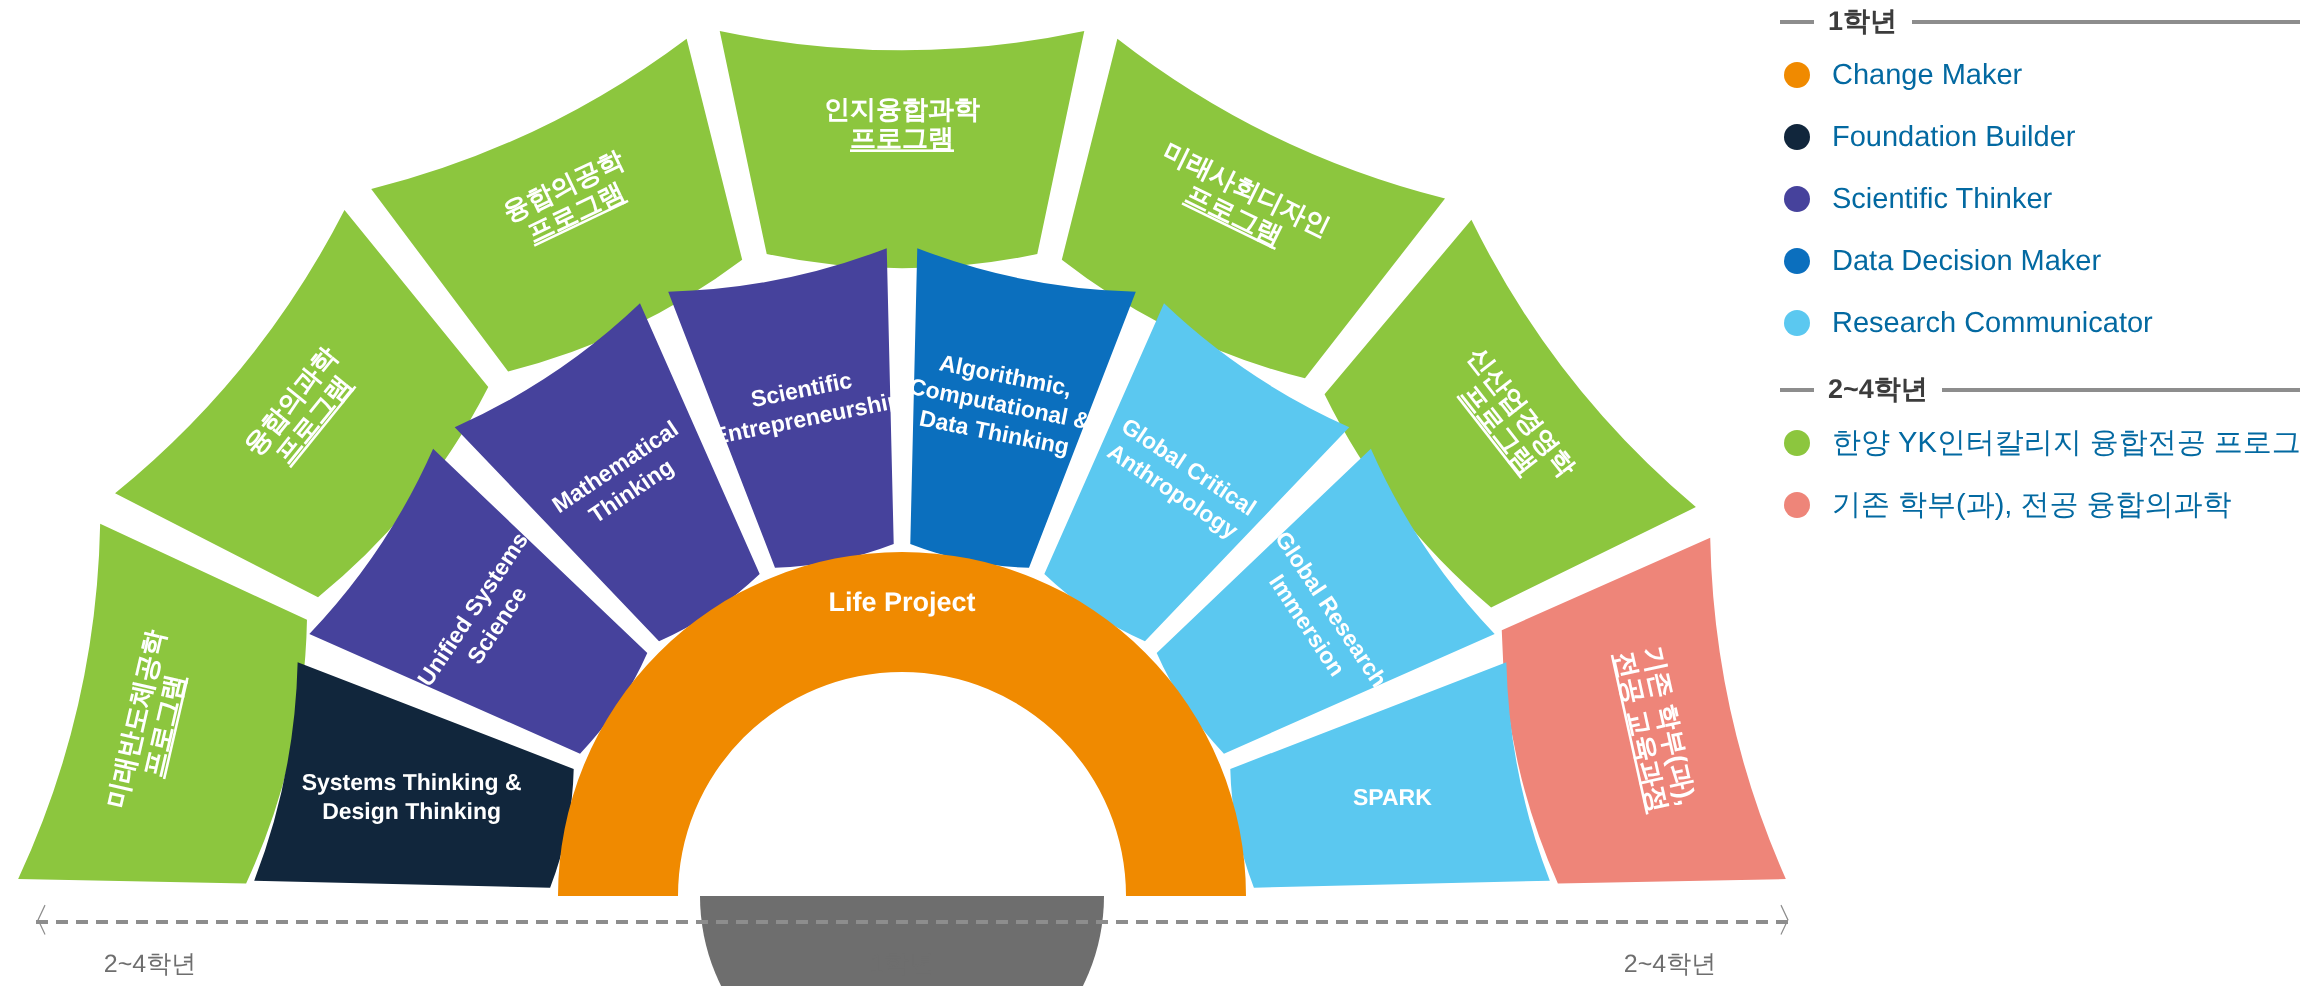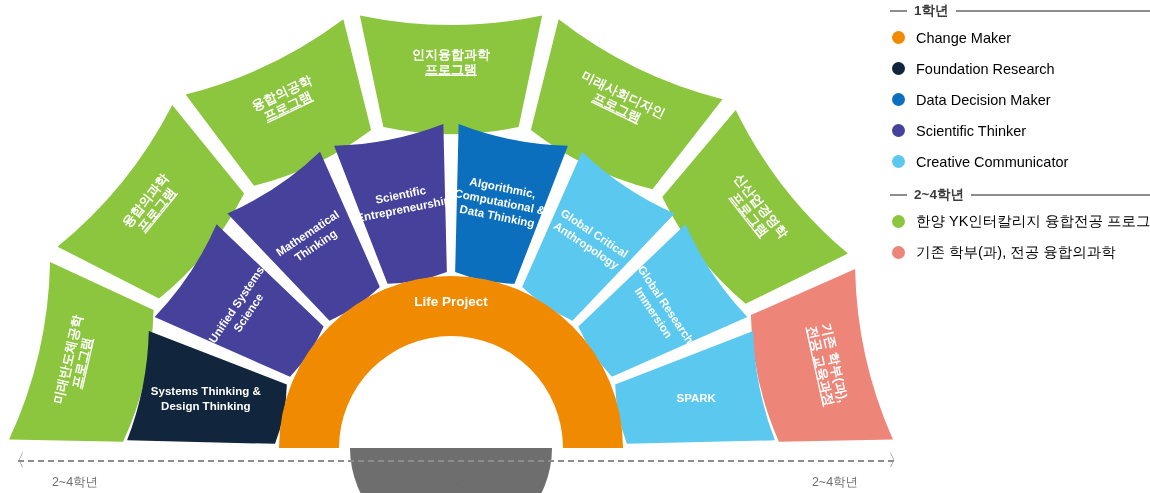--- a/index.html
+++ b/index.html
@@ -83,21 +83,21 @@
     padding-left: 4px;
   }
   .legend-dot {
     width: 13px;
     height: 13px;
     border-radius: 50%;
     flex: 0 0 auto;
   }
   .legend-label {
     font-size: 14.5px;
-    color: #000000;
+    color: #0369a1;
     white-space: nowrap;
   }
   #legend-group-2 { margin-top: 7px; }
 
   
   #axis {
     position: absolute;
     left: 0px;
     top: 452px;
     width: 910px;
@@ -241,33 +241,33 @@
         <span class="htext">1학년</span>
         <span class="rule"></span>
       </div>
       <div id="legend-rows-1">
           <div class="legend-row">
             <span class="legend-dot" style="background: rgb(240, 138, 0);"></span>
             <span class="legend-label">Change Maker</span>
           </div>
           <div class="legend-row">
             <span class="legend-dot" style="background: rgb(17, 38, 60);"></span>
-            <span class="legend-label">Foundation Research</span>
+            <span class="legend-label">Foundation Builder</span>
+          </div>
+          <div class="legend-row">
+            <span class="legend-dot" style="background: rgb(70, 66, 156);"></span>
+            <span class="legend-label">Scientific Thinker</span>
           </div>
           <div class="legend-row">
             <span class="legend-dot" style="background: rgb(11, 111, 190);"></span>
             <span class="legend-label">Data Decision Maker</span>
           </div>
           <div class="legend-row">
-            <span class="legend-dot" style="background: rgb(70, 66, 156);"></span>
-            <span class="legend-label">Scientific Thinker</span>
-          </div>
-          <div class="legend-row">
             <span class="legend-dot" style="background: rgb(91, 200, 240);"></span>
-            <span class="legend-label">Creative Communicator</span>
+            <span class="legend-label">Research Communicator</span>
           </div>
         </div>
     </div>
     <div id="legend-group-2">
       <div class="legend-head">
         <span class="dash"></span>
         <span class="htext">2~4학년</span>
         <span class="rule"></span>
       </div>
       <div id="legend-rows-2">

